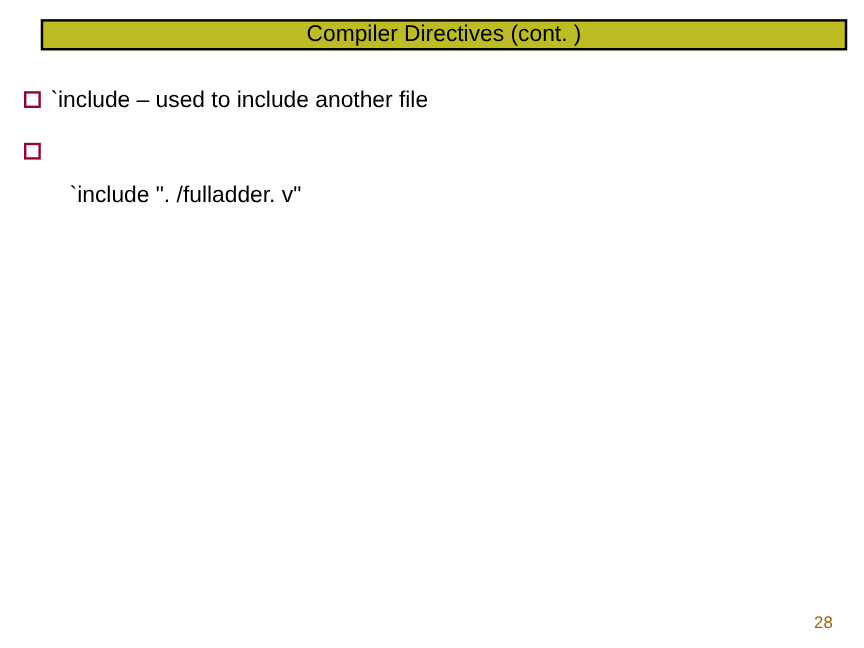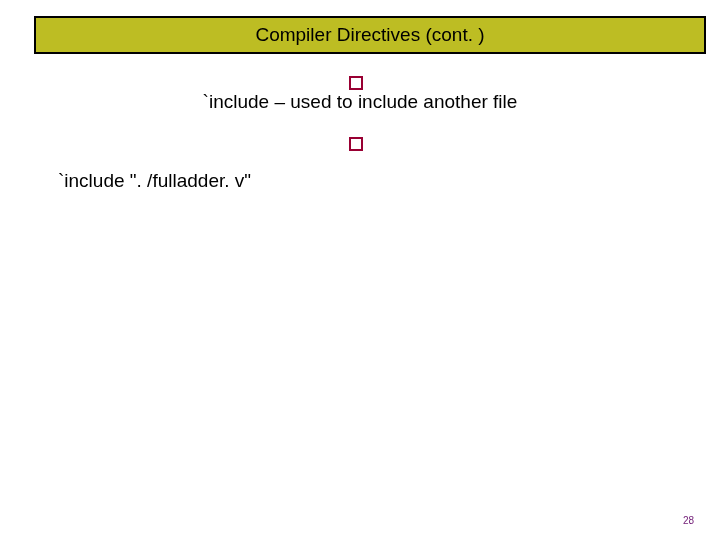--- a/index.html
+++ b/index.html
@@ -13,44 +13,43 @@
       background: #ffffff;
       font-family: Verdana, Geneva, sans-serif;
       position: relative;
       overflow: hidden;
     }
     .title-bar {
       position: absolute;
       top: 16px;
       left: 14px;
       right: 14px;
-      height: 38px;
+      height: 26px;
       background: #bdbd23;
       border: 2px solid #000000;
       display: flex;
       align-items: center;
       justify-content: center;
       margin-left: 20px;
     }
     .title-text {
       font-size: 19px;
       color: #000000;
       font-family: Verdana, Geneva, sans-serif;
     }
     .content {
       position: absolute;
       top: 72px;
       left: 20px;
       right: 20px;
     }
     .bullet-row {
       display: flex;
-      align-items: center;
+      align-items: flex-start;
       margin-bottom: 18px;
-      flex-direction: column;
     }
     .bullet-box {
       width: 14px;
       height: 14px;
       border: 2px solid #990033;
       margin-right: 8px;
       margin-top: 4px;
       flex-shrink: 0;
     }
     .bullet-text {
@@ -61,22 +60,22 @@
     .sub-text {
       font-size: 19px;
       color: #000000;
       margin-left: 38px;
       line-height: 1.3;
     }
     .page-number {
       position: absolute;
       bottom: 14px;
       right: 26px;
-      font-size: 10px;
-      color: #701a75;
+      font-size: 14px;
+      color: #a16207;
     }
   </style>
 </head>
 <body>
 
 <div class="title-bar">
   <span class="title-text">Compiler Directives (cont. )</span>
 </div>
 
 <div class="content">

